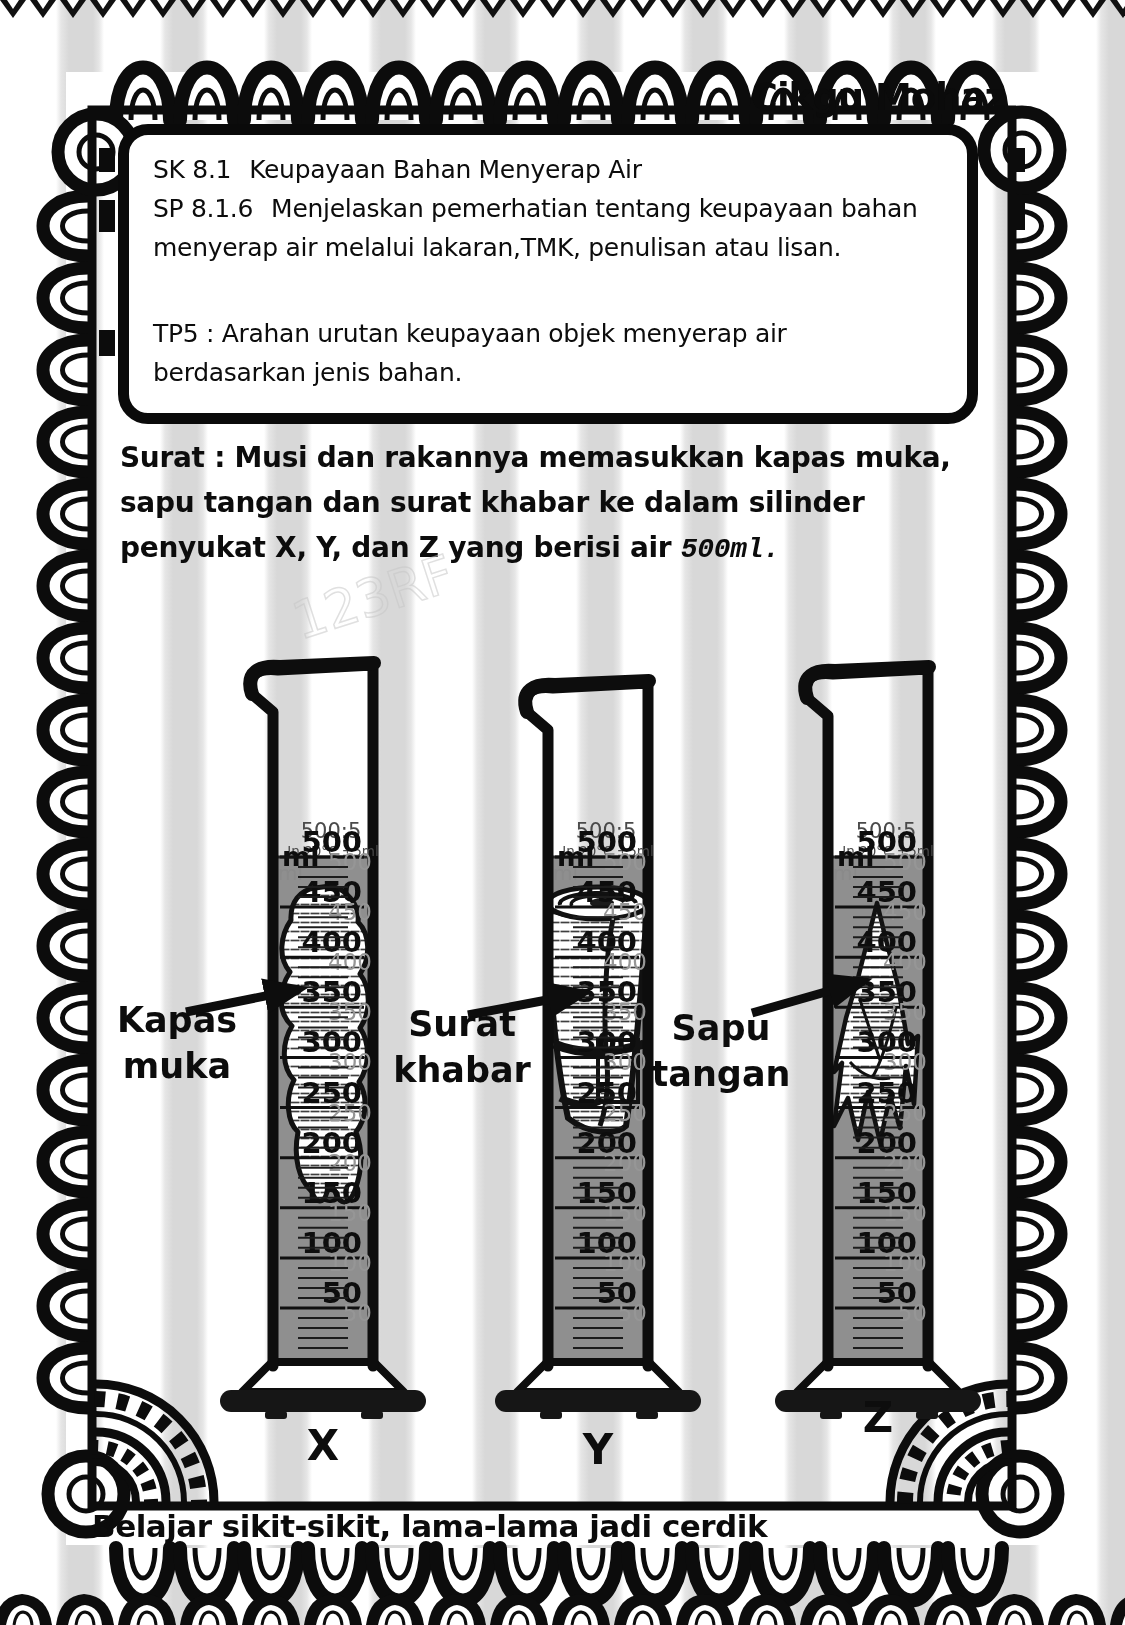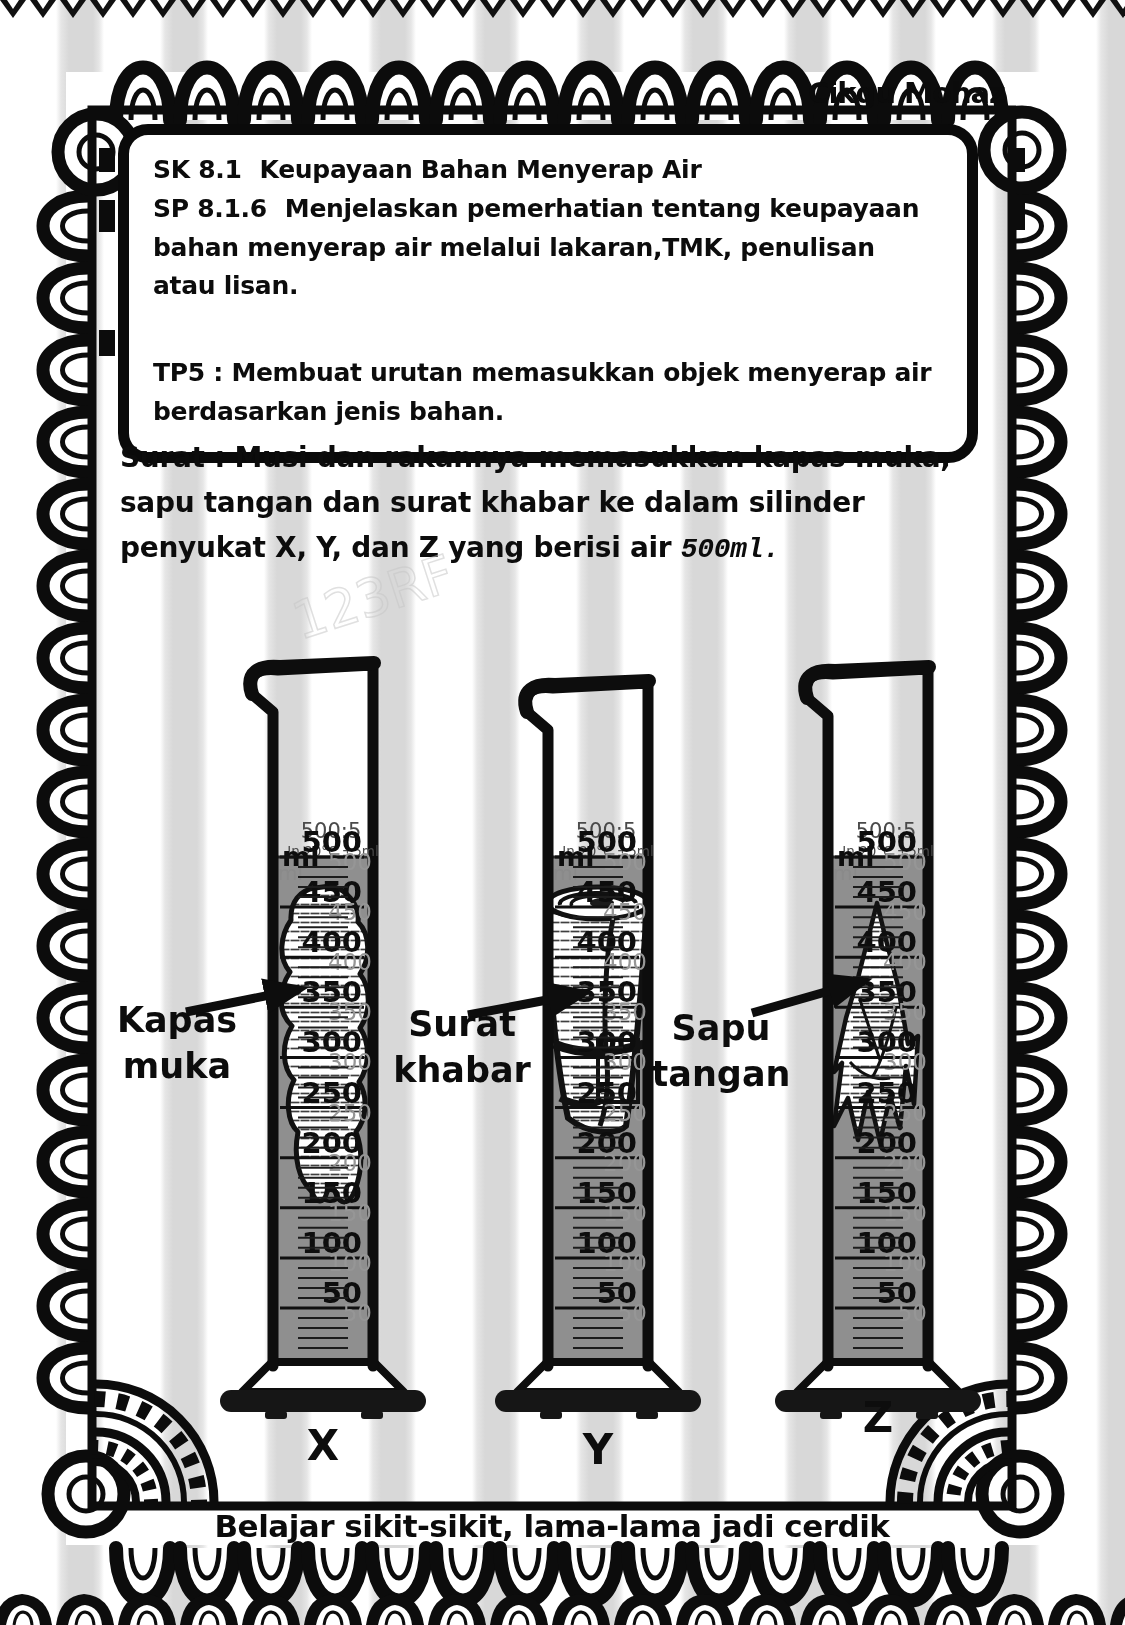--- a/index.html
+++ b/index.html
@@ -9,40 +9,40 @@
       #ffffff 0px,#ffffff 56px,#e6e6e6 61px,#d8d8d8 69px,
       #d8d8d8 93px,#e6e6e6 99px,#ffffff 104px);
     font-family:"DejaVu Sans","Liberation Sans",sans-serif;
   }
   svg text{font-family:"DejaVu Sans","Liberation Sans",sans-serif;}
   .border-svg{position:absolute;left:0;top:0;z-index:1;pointer-events:none;}
   .content{position:absolute;left:92px;top:110px;width:920px;height:1396px;z-index:2;}
   .figure-svg{position:absolute;left:0;top:0;}
   .credit{
     position:absolute;z-index:3;right:120px;top:76px;
-    font-size:29px;font-weight:bold;color:#0b0b0b;letter-spacing:-1px;
+    font-size:37px;font-weight:bold;color:#0b0b0b;letter-spacing:-1px;
   }
   .header-box{
     position:absolute;left:26px;top:14px;width:860px;box-sizing:border-box;
     background:#ffffff;border:11px solid #0a0a0a;border-radius:30px;
     padding:16px 24px 20px 24px;min-height:250px;
   }
-  .header-box p{margin:0;font-size:25px;font-weight:bold;color:#0c0c0c;
+  .header-box p{margin:0;font-size:25px;font-weight:normal;color:#0c0c0c;
     line-height:1.55;letter-spacing:-0.3px;}
   .header-box .code{display:inline-block;margin-right:18px;}
   .header-box .tp{margin-top:48px;}
   .instruction{
     position:absolute;left:28px;top:326px;width:880px;
     font-size:28px;font-weight:bold;color:#0c0c0c;line-height:1.6;
     letter-spacing:-0.3px;
   }
   .instruction .em{font-style:italic;font-family:Liberation Mono, monospace;}
   .motto{
     position:absolute;z-index:3;left:92px;top:1508px;width:920px;
-    text-align:center;font-size:31px;font-weight:bold;color:#0b0b0b;
+    text-align:left;font-size:31px;font-weight:bold;color:#0b0b0b;
     letter-spacing:-0.5px;
   }
 </style>
 </head>
 <body>
 
 <div class="page">
 
   <svg class="border-svg" width="1125" height="1625" viewBox="0 0 1125 1625">
     <defs>
@@ -344,21 +344,21 @@
       </g>
   </svg>
 
   <div class="credit">Cikgu Mohaz</div>
 
   <div class="content">
 
     <div class="header-box">
       <p><span class="code">SK 8.1</span><span>Keupayaan Bahan Menyerap Air</span></p>
       <p><span class="code">SP 8.1.6</span><span>Menjelaskan pemerhatian tentang keupayaan bahan menyerap air melalui lakaran,TMK, penulisan atau lisan.</span></p>
-      <p class="tp">TP5 : Membuat urutan memasukkan objek menyerap air berdasarkan jenis bahan.</p>
+      <p class="tp">TP5 : Arahan urutan keupayaan objek menyerap air berdasarkan jenis bahan.</p>
     </div>
 
     <div class="instruction">
       <span>Surat :</span><span> Musi dan rakannya memasukkan kapas muka, sapu tangan dan surat khabar ke dalam silinder penyukat X, Y, dan Z yang berisi air </span><span class="em">500ml.</span>
     </div>
 
     <svg class="figure-svg" width="920" height="1396" viewBox="92 110 920 1396">
       <defs>
         <pattern id="hatch" width="10" height="9" patternUnits="userSpaceOnUse">
           <rect width="10" height="9" fill="#ffffff"></rect>

